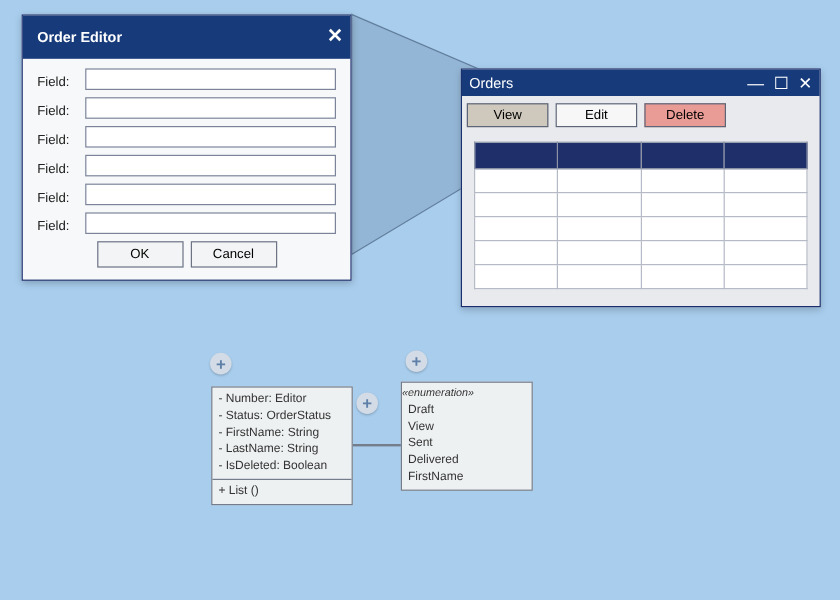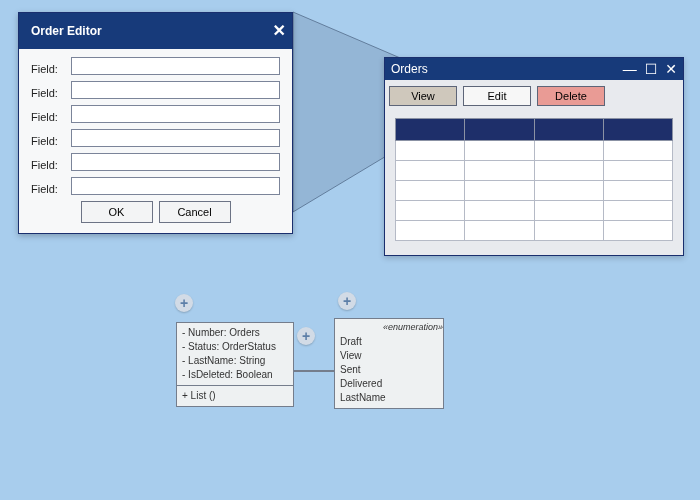--- a/index.html
+++ b/index.html
@@ -24,21 +24,21 @@
 .tool-edit{background:#f7f7f7}
 .tool-del{background:#e99b95}
 .grid-wrap{padding:6px 10px 14px}
 .grid{width:100%;border-collapse:collapse;background:#fff;border:1px solid #8b92a4}
 .grid th{height:22px;background:#1e2f6a;border:1px solid #8b92a4}
 .grid td{height:20px;border:1px solid #b5bac6}
 .uml-box{position:absolute;background:#eef1f2;border:1px solid #747d8c;font-size:10px;color:#333}
 .uml-order{left:176px;top:322px;width:118px}
 .uml-status{left:334px;top:318px;width:110px}
 .uml-head{border-bottom:1px solid #747d8c;padding:3px 0;text-align:center;font-weight:bold;font-size:11px}
-.uml-stereo{font-size:9px;font-style:italic;text-align:right;padding-top:3px}
+.uml-stereo{font-size:9px;font-style:italic;text-align:left;padding-top:3px}
 .uml-section{border-bottom:1px solid #747d8c;padding:3px 5px}
 .uml-section:last-child{border-bottom:none}
 .uml-line{line-height:14px;white-space:nowrap}
 .plus-icon{position:absolute;width:18px;height:18px;border-radius:50%;background:#d2dbe6;color:#5d7fa8;display:flex;align-items:center;justify-content:center;font-size:14px;font-weight:bold;box-shadow:0 1px 2px rgba(0,0,0,.2)}
 .plus-1{left:175px;top:294px}
 .plus-2{left:338px;top:292px}
 .plus-3{left:297px;top:327px}
 .assoc-line{position:absolute;left:294px;top:370px;width:40px;height:2px;background:#747d8c}
 .projection{position:absolute;pointer-events:none}
 </style>
@@ -141,38 +141,39 @@
       </div>
       <div class="btn-row" id="btn-row">
       <button class="dlg-btn">OK</button>
       <button class="dlg-btn">Cancel</button>
     </div>
   </div>
 </div>
 
 <div class="uml-box uml-order">
   <div class="uml-section" id="order-attrs">
-      <div class="uml-line">- Number: Orders</div>
+      <div class="uml-line">- Number: Editor</div>
       <div class="uml-line">- Status: OrderStatus</div>
+      <div class="uml-line">- FirstName: String</div>
       <div class="uml-line">- LastName: String</div>
       <div class="uml-line">- IsDeleted: Boolean</div>
     </div>
   <div class="uml-section" id="order-ops">
       <div class="uml-line">+ List ()</div>
     </div>
 </div>
 
 <div class="uml-box uml-status">
   <div class="uml-stereo">«enumeration»</div>
   <div class="uml-section" id="status-lits">
       <div class="uml-line">Draft</div>
       <div class="uml-line">View</div>
       <div class="uml-line">Sent</div>
       <div class="uml-line">Delivered</div>
-      <div class="uml-line">LastName</div>
+      <div class="uml-line">FirstName</div>
     </div>
 </div>
 
 <div class="assoc-line"></div>
 
 <div class="plus-icon plus-1">+</div>
 <div class="plus-icon plus-2">+</div>
 <div class="plus-icon plus-3">+</div>
 
 </body></html>

